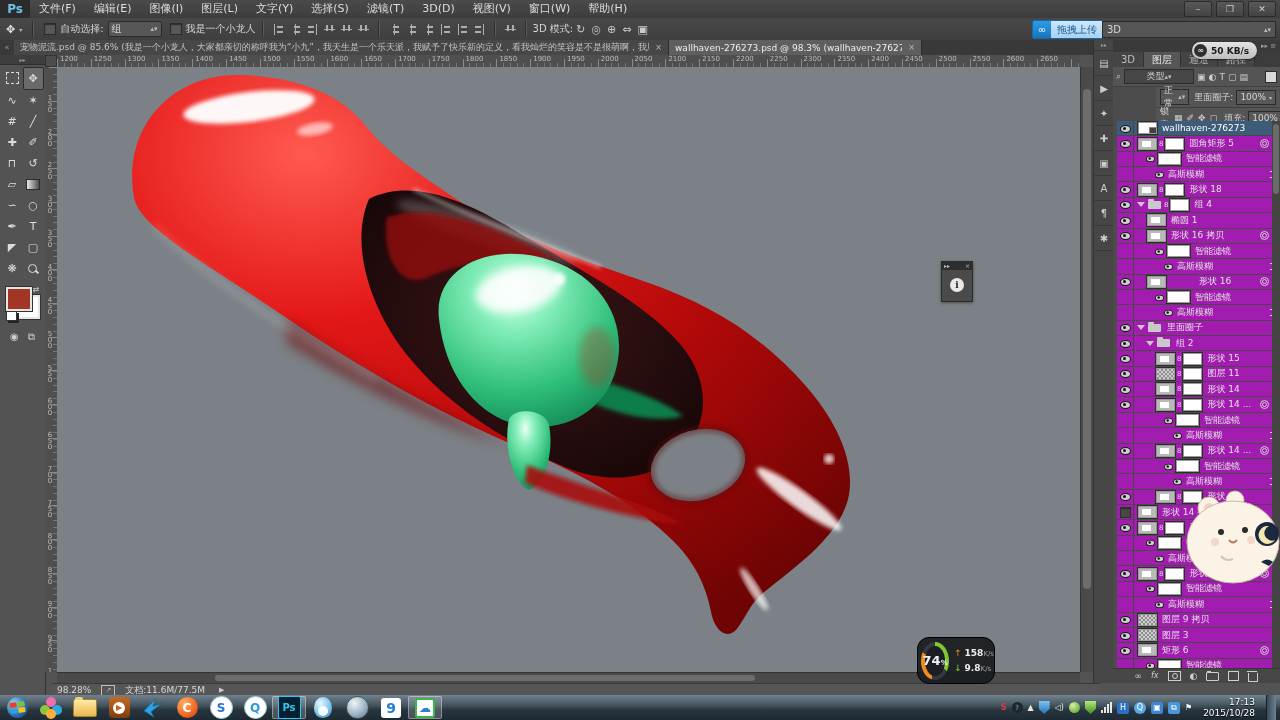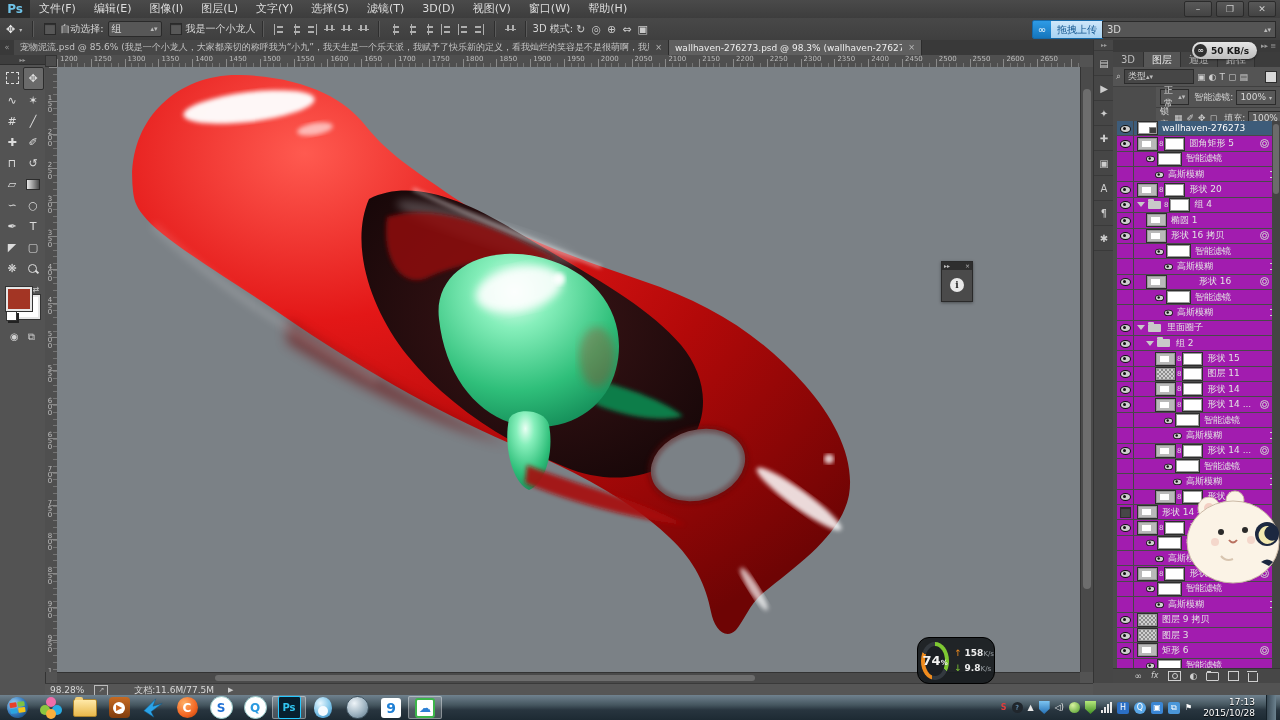--- a/index.html
+++ b/index.html
@@ -81,38 +81,38 @@
   #ruler-v::after{content:"";position:absolute;right:0;top:0;bottom:0;width:8px;
      background:repeating-linear-gradient(#8a8a8a 0 1px,transparent 1px 33.72px);}
   .vlab{position:absolute;left:1px;font-size:7px;color:#bdbdbd;writing-mode:vertical-rl;text-orientation:upright;letter-spacing:-2px;}
   #canvas{position:absolute;left:57px;top:67px;width:1023px;height:605px;background:#7b8186;overflow:hidden;}
   
   #scroll-v{position:absolute;left:1080px;top:67px;width:13px;height:605px;background:#4a4a4a;border-left:1px solid #333;box-sizing:border-box;}
   #scroll-v .thumb{position:absolute;left:2px;top:22px;width:8px;height:500px;background:#6d6d6d;border-radius:4px;}
   #scroll-h{position:absolute;left:57px;top:672px;width:1023px;height:11px;background:#4a4a4a;border-top:1px solid #333;box-sizing:border-box;}
   #scroll-h .thumb{position:absolute;left:158px;top:2px;width:540px;height:6px;background:#6d6d6d;border-radius:3px;}
   
-  #status-bar{position:absolute;left:45px;top:683px;width:1048px;height:12px;background:#565656;
+  #status-bar{position:absolute;left:52px;top:683px;width:1048px;height:12px;background:#565656;
      border-top:1px solid #3a3a3a;display:flex;align-items:center;font-size:9px;color:#d8d8d8;}
   #status-zoom{margin-left:5px;}
   #status-share{margin-left:10px;width:12px;height:9px;border:1px solid #bbb;font-size:7px;line-height:8px;text-align:center;color:#bbb;}
-  #status-doc{margin-left:26px;text-align:center;}
+  #status-doc{margin-left:10px;text-align:center;}
   #status-arrow{margin-left:14px;font-size:7px;color:#ccc;}
   
   #strip{position:absolute;left:1093px;top:40px;width:20px;height:643px;background:#464646;border-left:1px solid #333;}
   #strip .sic{width:20px;height:24px;display:flex;align-items:center;justify-content:center;color:#cdcdcd;font-size:10px;border-bottom:1px solid #3a3a3a;}
   #strip .shead{height:10px;color:#999;font-size:6px;text-align:center;line-height:10px;border-bottom:1px solid #3a3a3a;}
   
   #right-panel{position:absolute;left:1113px;top:40px;width:167px;height:643px;background:#4c4c4c;}
   #panel-tabs-head{height:12px;background:#3a3a3a;color:#9a9a9a;font-size:7px;text-align:right;padding-right:4px;line-height:12px;}
   #panel-tabs{height:15px;display:flex;background:#3c3c3c;}
   .ptab{padding:0 8px;font-size:10px;line-height:15px;color:#bdbdbd;background:#454545;border-right:1px solid #303030;white-space:nowrap;overflow:hidden;}
   .ptab.active{background:#565656;color:#ececec;}
   #filter-row{height:19px;background:#545454;display:flex;align-items:center;padding:0 3px;gap:3px;border-bottom:1px solid #404040;}
-  #filter-select{width:62px;height:13px;background:#464646;border:1px solid #2c2c2c;display:flex;align-items:center;justify-content:flex-start;padding:0 3px;font-size:9px;}
+  #filter-select{width:62px;height:13px;background:#464646;border:1px solid #2c2c2c;display:flex;align-items:center;justify-content:center;padding:0 3px;font-size:9px;}
   .fic{font-size:9px;color:#cfcfcf;}
   #filter-sw{margin-left:auto;width:10px;height:10px;background:#d8d8d8;border:1px solid #2c2c2c;}
   #blend-row,#lock-row{height:20px;background:#545454;display:flex;align-items:center;padding:0 4px;font-size:9px;border-bottom:1px solid #404040;margin-left:43px;}
   #blend-select{width:88px;height:14px;background:#585858;border:1px solid #2b2b2b;display:flex;align-items:center;justify-content:space-between;padding:0 3px;}
   .vbox{height:13px;background:#585858;border:1px solid #2b2b2b;display:flex;align-items:center;padding:0 3px;margin-left:3px;}
   .dlab{margin-left:5px;white-space:nowrap;}
   .lic{font-size:9px;color:#cfcfcf;margin:0 2px;}
   
   #layers-list{position:absolute;left:4px;top:81px;width:167px;height:560px;overflow:hidden;background:#a21caf;}
   .lrow{height:14.36px;display:flex;align-items:center;border-bottom:1px solid #494949;position:relative;font-size:9px;color:#e3e3e3;}
@@ -471,21 +471,21 @@
       <span class="fic">T</span>
       <span class="fic">▢</span>
       <span class="fic">▤</span>
       <span id="filter-sw"></span>
     </div>
     <div id="blend-row">
       <span id="blend-select">
         <span>正常</span>
           <span class="st" style="font-size:7px;color:#bbb;">▴▾</span>
       </span>
-      <span class="dlab">智能滤镜:</span>
+      <span class="dlab">里面圈子:</span>
       <span class="vbox"><span>100%</span>&nbsp;<span style="font-size:6px;color:#bbb;">▾</span></span>
     </div>
     <div id="lock-row">
       <span>锁定:</span>
       <span class="lic">▦</span>
       <span class="lic">✐</span>
       <span class="lic">✥</span>
       <span class="lic">◻</span>
       <span class="dlab">填充:</span>
       <span class="vbox"><span>100%</span>&nbsp;<span style="font-size:6px;color:#bbb;">▾</span></span>
@@ -538,21 +538,21 @@
           </span>
         </div>
         <div class="lrow">
           <span class="eyecell">
             <span class="eye"></span>
           </span>
           <span class="rc" style="padding-left: 2px;">
             <span class="th th-shape"></span>
             <span class="lnk">8</span>
             <span class="th"></span>
-            <span class="lname">形状 20</span>
+            <span class="lname">形状 18</span>
             <span class="rgrp"></span>
           </span>
         </div>
         <div class="lrow">
           <span class="eyecell">
             <span class="eye"></span>
           </span>
           <span class="rc" style="padding-left: 2px;">
             <span class="exp"></span>
             <span class="fold"></span>

